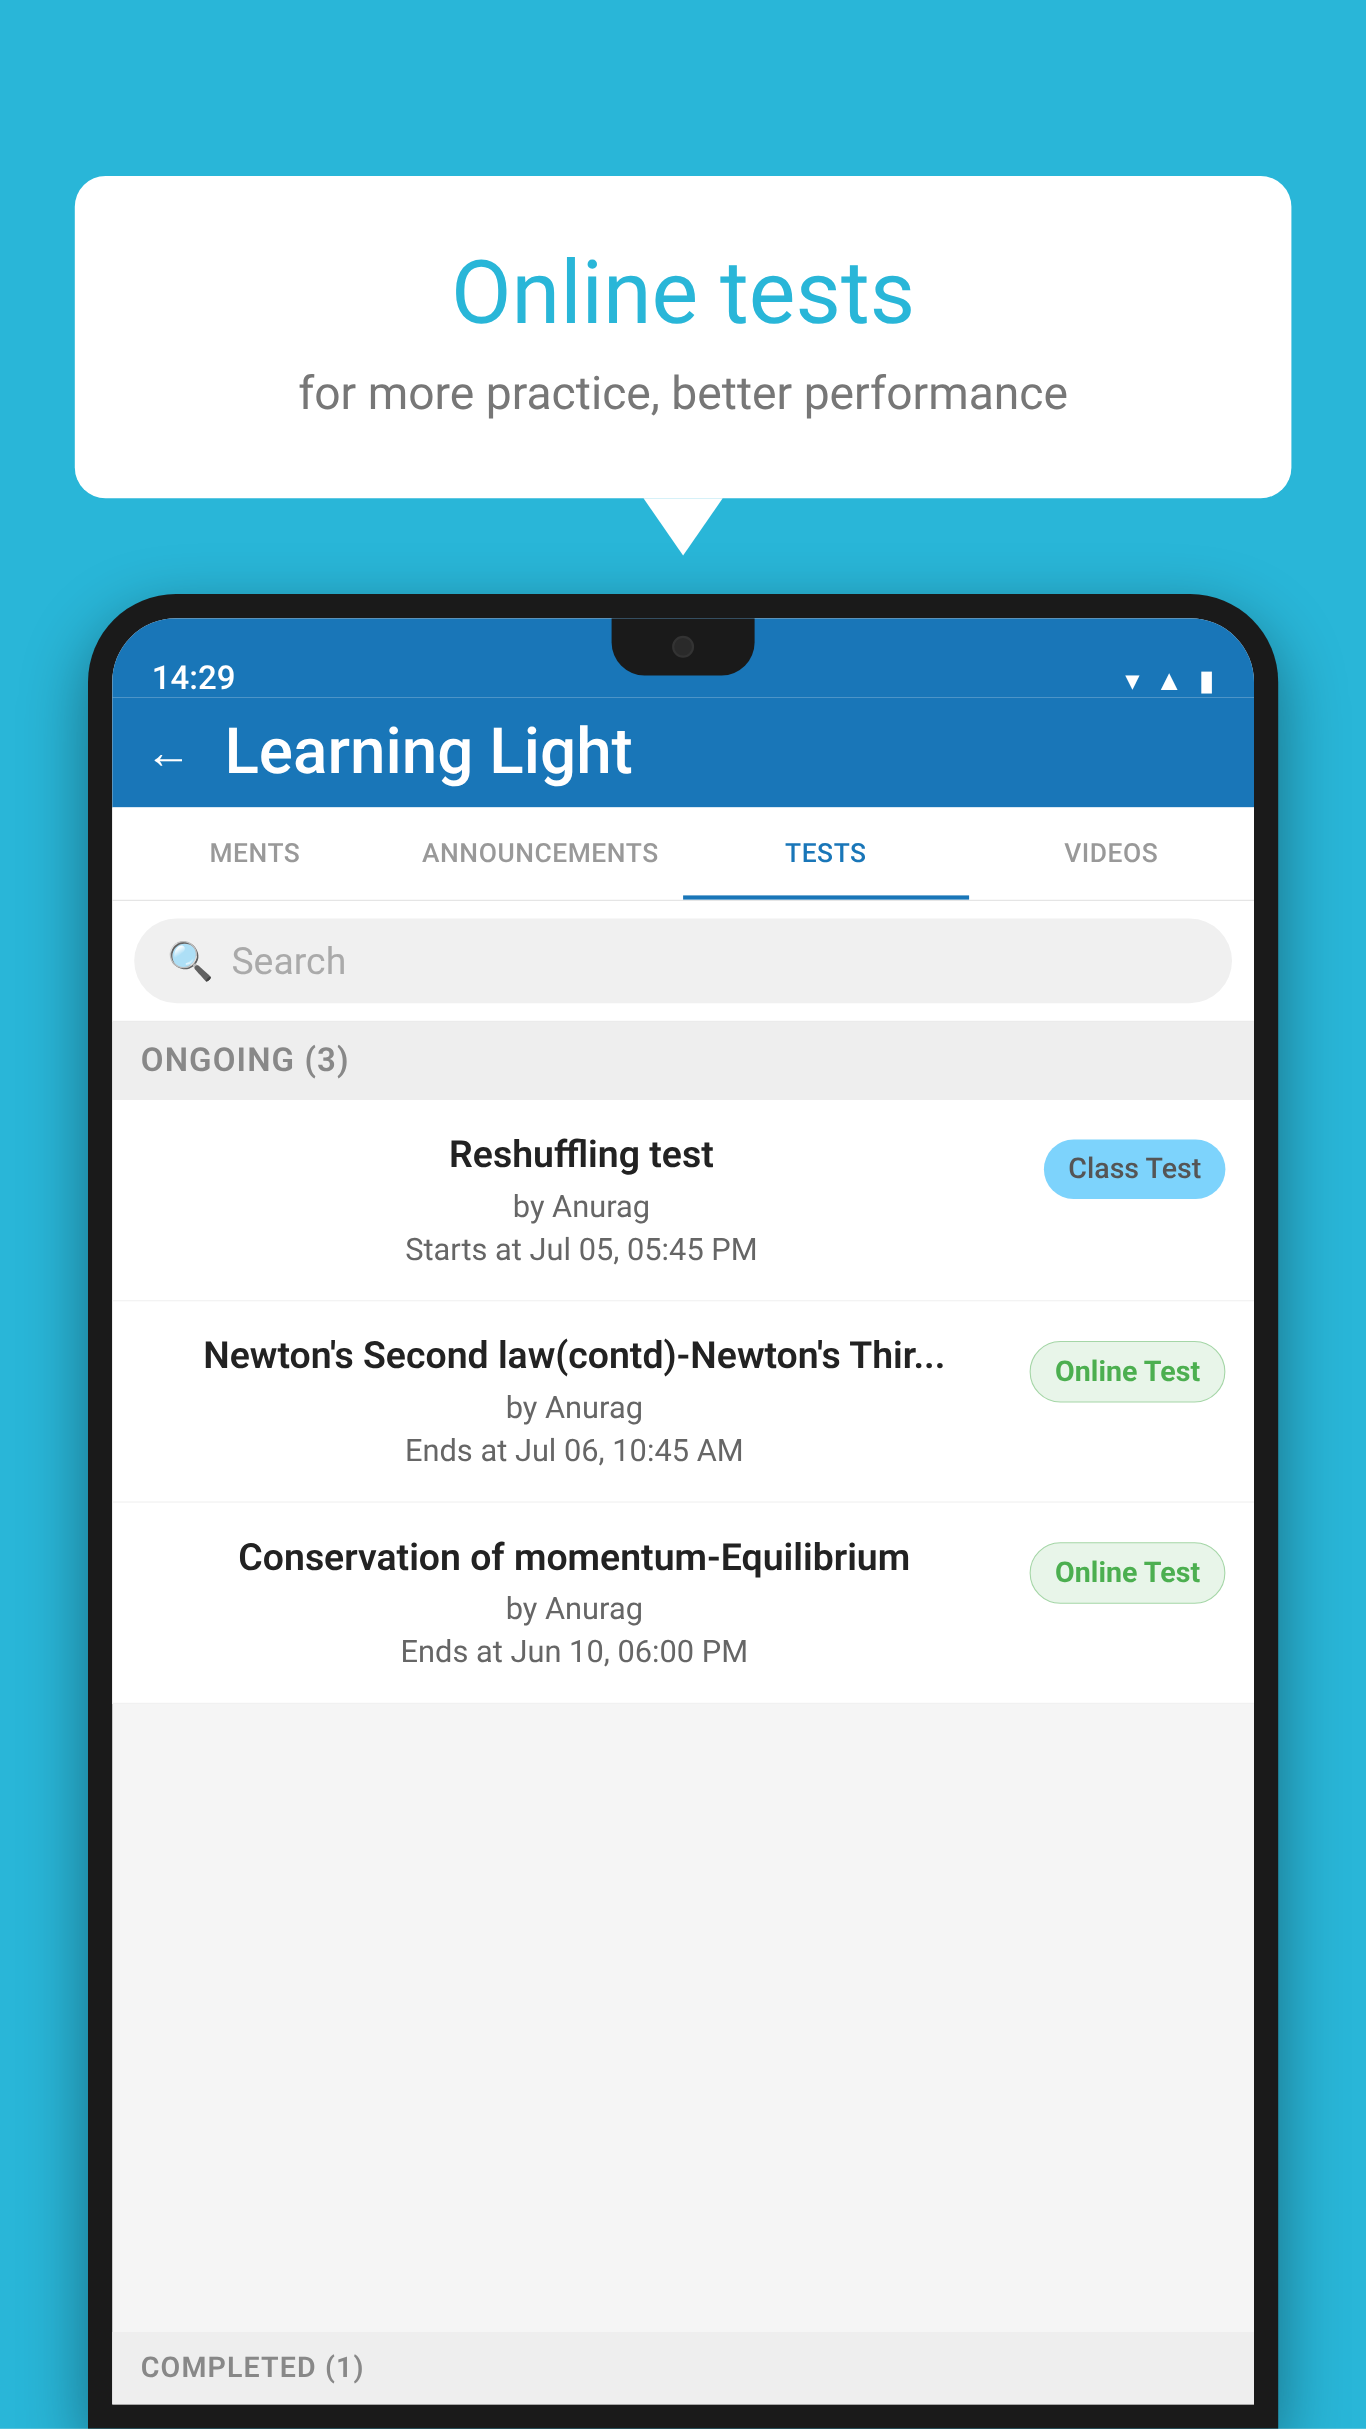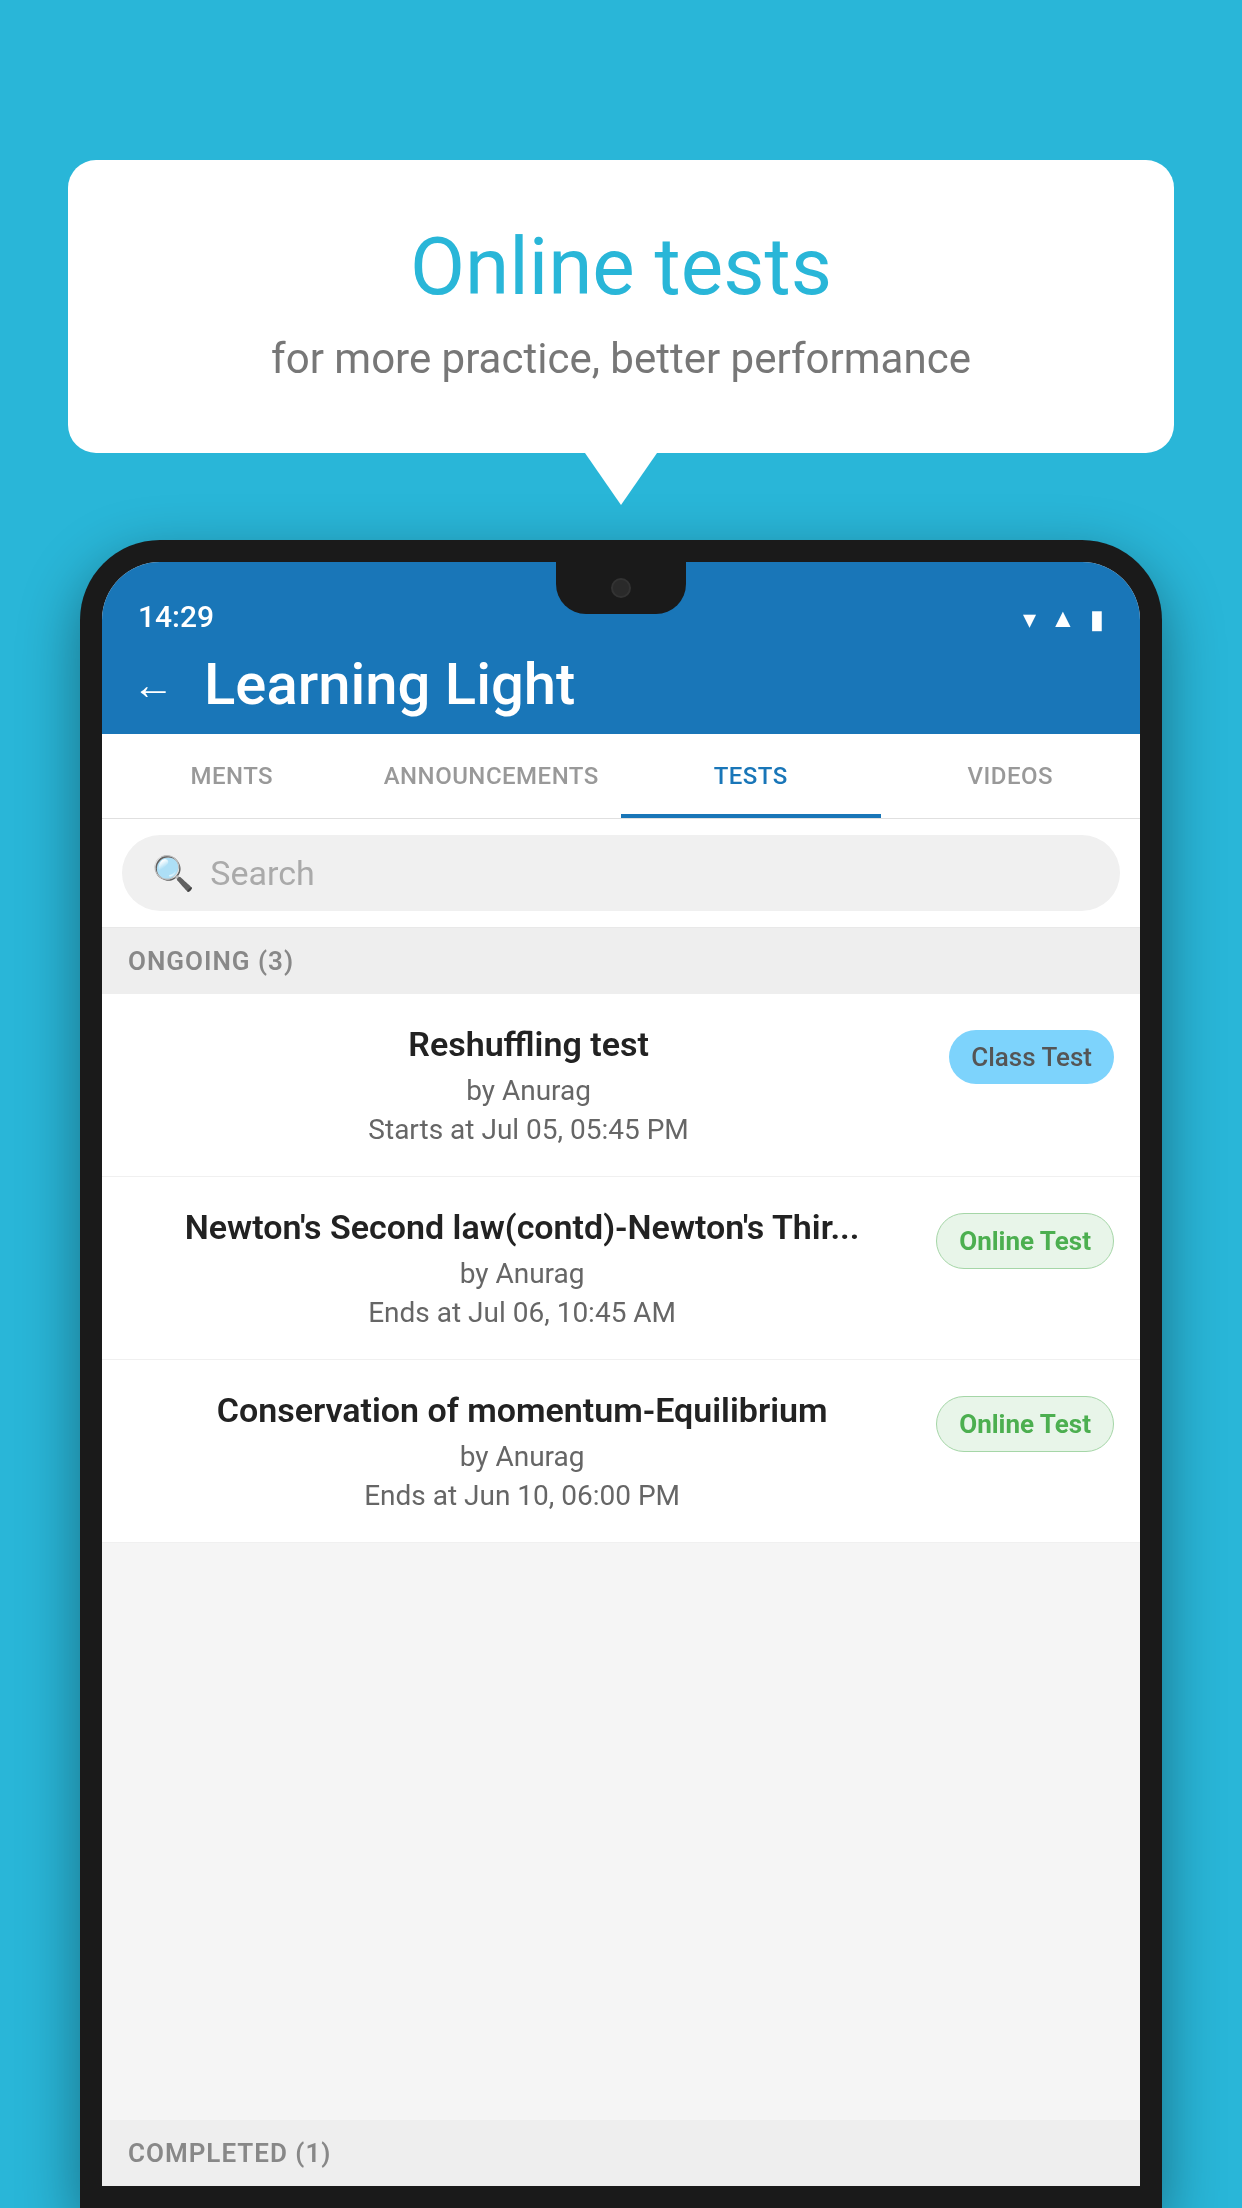--- a/index.html
+++ b/index.html
@@ -188,21 +188,21 @@
       color: #aaa;
       font-size: 34px;
     }
 
     
     .section-header {
       background: #eeeeee;
       padding: 18px 26px;
     }
     .section-label {
-      font-size: 26px;
+      font-size: 30px;
       color: #888;
       font-weight: 600;
       letter-spacing: 1px;
     }
 
     
     .test-list {
       background: white;
     }
     .test-item {

